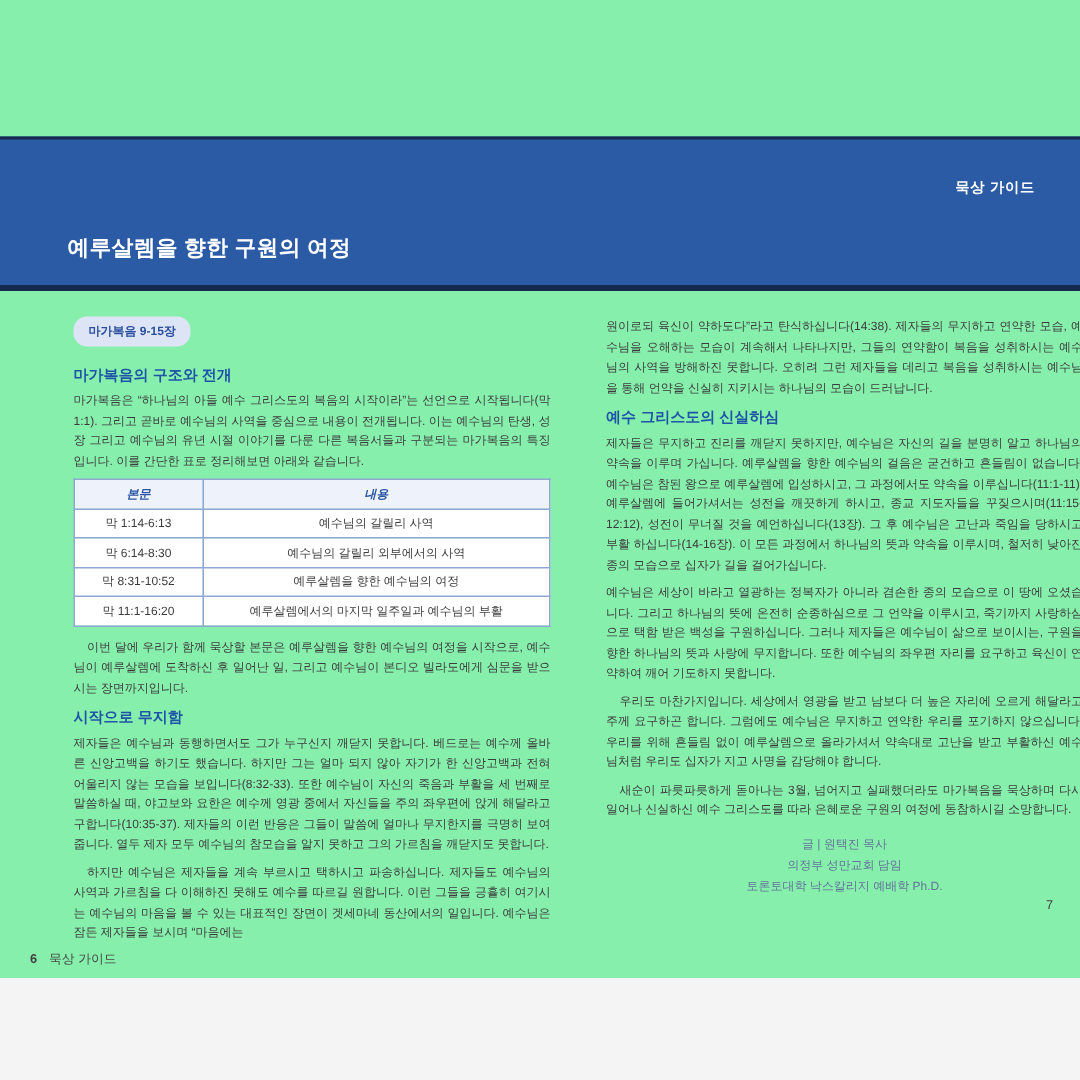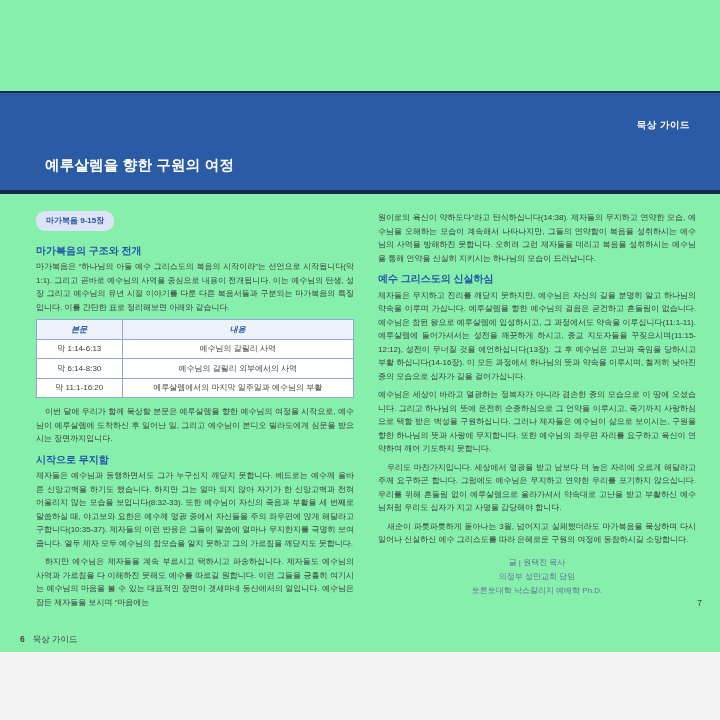--- a/index.html
+++ b/index.html
@@ -7,21 +7,21 @@
   .canvas{position:relative;width:720px;height:652px;background:#86efac;overflow:hidden;}
 
   
   .band{position:absolute;top:91px;left:0;width:720px;height:97px;background:#2c5ba6;
         border-top:2px solid #16294e;border-bottom:4px solid #16294e;box-sizing:content-box;}
   .band-label{position:absolute;top:26px;right:30px;color:#ffffff;font-size:9.5px;font-weight:bold;letter-spacing:.5px;}
   .band-title{position:absolute;left:45px;bottom:15px;color:#ffffff;font-size:14.5px;font-weight:bold;letter-spacing:.2px;}
 
   
   .content{position:absolute;top:211px;left:36px;width:660px;display:flex;gap:24px;}
-  .col{width:318px;flex:0 0 318px;color:#3c3c3c;font-size:8px;line-height:13.5px;}
+  .col{width:318px;flex:0 0 318px;color:#3c3c3c;font-size:8px;line-height:13.5px;margin-left:13px;}
   .para{margin:0 0 5px 0;text-align:justify;}
   .para.indent{text-indent:9px;}
   .heading{color:#1f55a8;font-size:10px;font-weight:bold;margin:7px 0 3px 0;}
   .badge{display:inline-block;background:#dde4f5;color:#2a4fa0;font-size:8px;font-weight:bold;
          padding:3px 10px;border-radius:9px;margin-bottom:6px;}
 
   
   table.scripture{width:100%;border-collapse:collapse;margin:4px 0 7px 0;font-size:8px;}
   table.scripture th,table.scripture td{border:1px solid #8fa7d4;text-align:center;padding:2.5px 2px;}
   table.scripture th{color:#2a55a5;font-weight:bold;background:#eef2fb;font-style:italic;}
@@ -63,20 +63,24 @@
         <tbody>
           <tr>
             <td class="ref">막 1:14-6:13</td>
             <td>예수님의 갈릴리 사역</td>
           </tr>
           <tr>
             <td class="ref">막 6:14-8:30</td>
             <td>예수님의 갈릴리 외부에서의 사역</td>
           </tr>
           <tr>
+            <td class="ref">막 8:31-10:52</td>
+            <td>예루살렘을 향한 예수님의 여정</td>
+          </tr>
+          <tr>
             <td class="ref">막 11:1-16:20</td>
             <td>예루살렘에서의 마지막 일주일과 예수님의 부활</td>
           </tr>
         </tbody>
       </table>
 
       <p class="para indent">이번 달에 우리가 함께 묵상할 본문은 예루살렘을 향한 예수님의 여정을 시작으로, 예수님이 예루살렘에 도착하신 후 일어난 일, 그리고 예수님이 본디오 빌라도에게 심문을 받으시는 장면까지입니다.</p>
       <div class="heading">시작으로 무지함</div>
       <p class="para">제자들은 예수님과 동행하면서도 그가 누구신지 깨닫지 못합니다. 베드로는 예수께 올바른 신앙고백을 하기도 했습니다. 하지만 그는 얼마 되지 않아 자기가 한 신앙고백과 전혀 어울리지 않는 모습을 보입니다(8:32-33). 또한 예수님이 자신의 죽음과 부활을 세 번째로 말씀하실 때, 야고보와 요한은 예수께 영광 중에서 자신들을 주의 좌우편에 앉게 해달라고 구합니다(10:35-37). 제자들의 이런 반응은 그들이 말씀에 얼마나 무지한지를 극명히 보여줍니다. 열두 제자 모두 예수님의 참모습을 알지 못하고 그의 가르침을 깨닫지도 못합니다.</p>
       <p class="para indent">하지만 예수님은 제자들을 계속 부르시고 택하시고 파송하십니다. 제자들도 예수님의 사역과 가르침을 다 이해하진 못해도 예수를 따르길 원합니다. 이런 그들을 긍휼히 여기시는 예수님의 마음을 볼 수 있는 대표적인 장면이 겟세마네 동산에서의 일입니다. 예수님은 잠든 제자들을 보시며 “마음에는</p>

